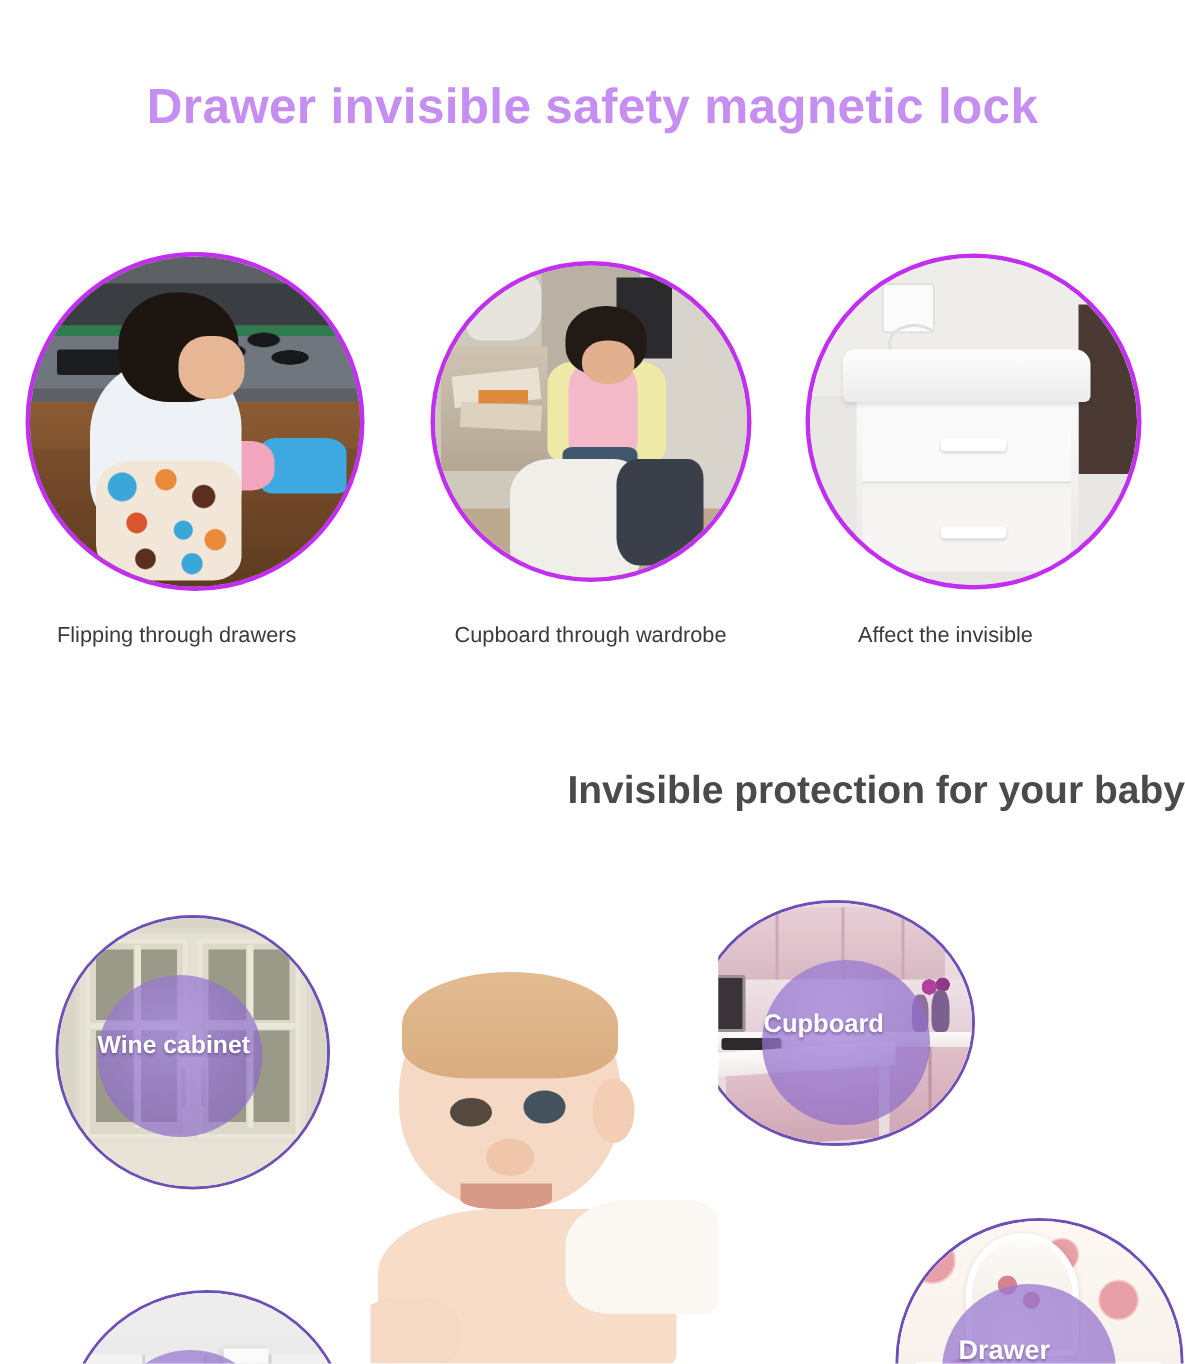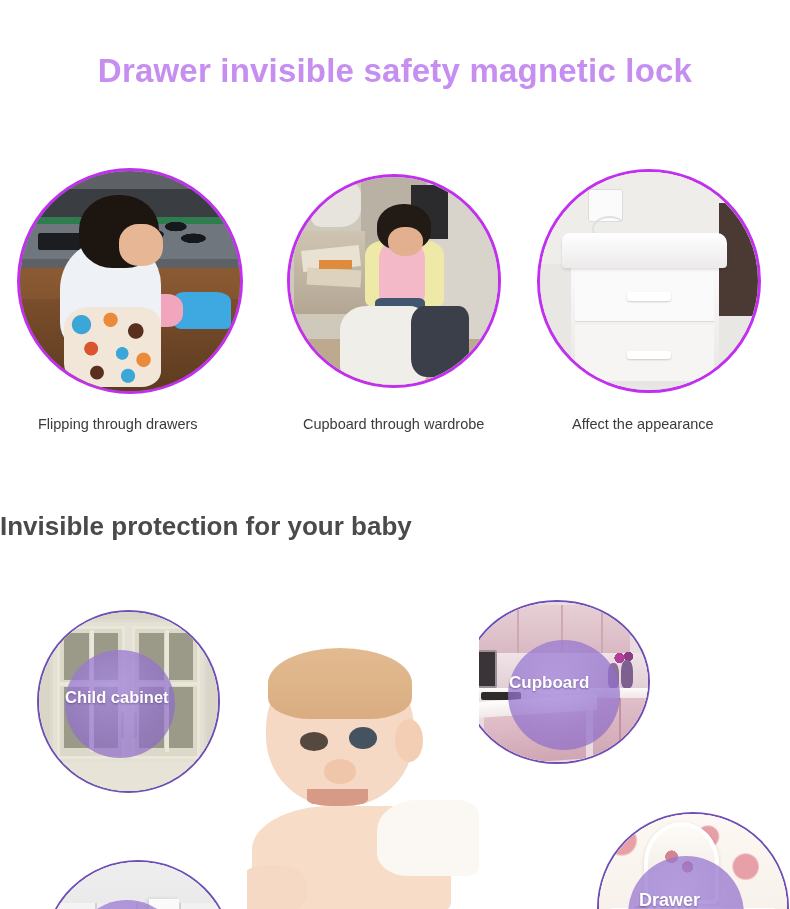--- a/index.html
+++ b/index.html
@@ -79,21 +79,21 @@
   .caption.k0 { left: 38px; }
   .caption.k1 { left: 303px; }
   .caption.k2 { left: 572px; }
 
   
   .section-title {
     position: absolute;
     top: 511px;
     left: 0;
     width: 790px;
-    text-align: left;
+    text-align: right;
     font-size: 26px;
     font-weight: bold;
     color: #4a4a4a;
     font-family: "Liberation Sans", sans-serif;
   }
 
   
   .scene {
     position: absolute;
     border-radius: 50%;
@@ -412,21 +412,21 @@
         <div class="pc-h2"></div>
       </div>
     </div>
   </div>
 
 </div>
 
 <div class="problem-captions">
   <div class="caption k0">Flipping through drawers</div>
   <div class="caption k1">Cupboard through wardrobe</div>
-  <div class="caption k2">Affect the appearance</div>
+  <div class="caption k2">Affect the invisible</div>
 </div>
 
 <div class="section-title">Invisible protection for your baby</div>
 
 <div class="scene scene-wine">
   <div class="ph">
     <div class="pd-bg"></div>
     <div class="pd-frame"></div>
     <div class="pd-doorL"></div>
     <div class="pd-doorR"></div>
@@ -441,21 +441,21 @@
     <div class="pd-mull-v" style="left:28.5%;top:10%;height:68%;"></div>
     <div class="pd-mull-v" style="left:70.5%;top:10%;height:68%;"></div>
     <div class="pd-mull-h" style="left:12%;top:39%;width:34%;"></div>
     <div class="pd-mull-h" style="left:54%;top:39%;width:34%;"></div>
     <div class="pd-base"></div>
     <div class="pd-handle" style="left:46%;top:56%;"></div>
     <div class="pd-handle" style="left:53%;top:56%;"></div>
   </div>
 </div>
 <div class="lock-spot spot-wine"></div>
-<div class="scene-label label-wine">Child cabinet</div>
+<div class="scene-label label-wine">Wine cabinet</div>
 
 <div class="scene scene-cup">
   <div class="ph">
     <div class="pe-bg"></div>
     <div class="pe-back"></div>
     <div class="pe-upper"></div>
     <div class="pe-upsep" style="left:28%;"></div>
     <div class="pe-upsep" style="left:52%;"></div>
     <div class="pe-upsep" style="left:74%;"></div>
     <div class="pe-oven"></div>

